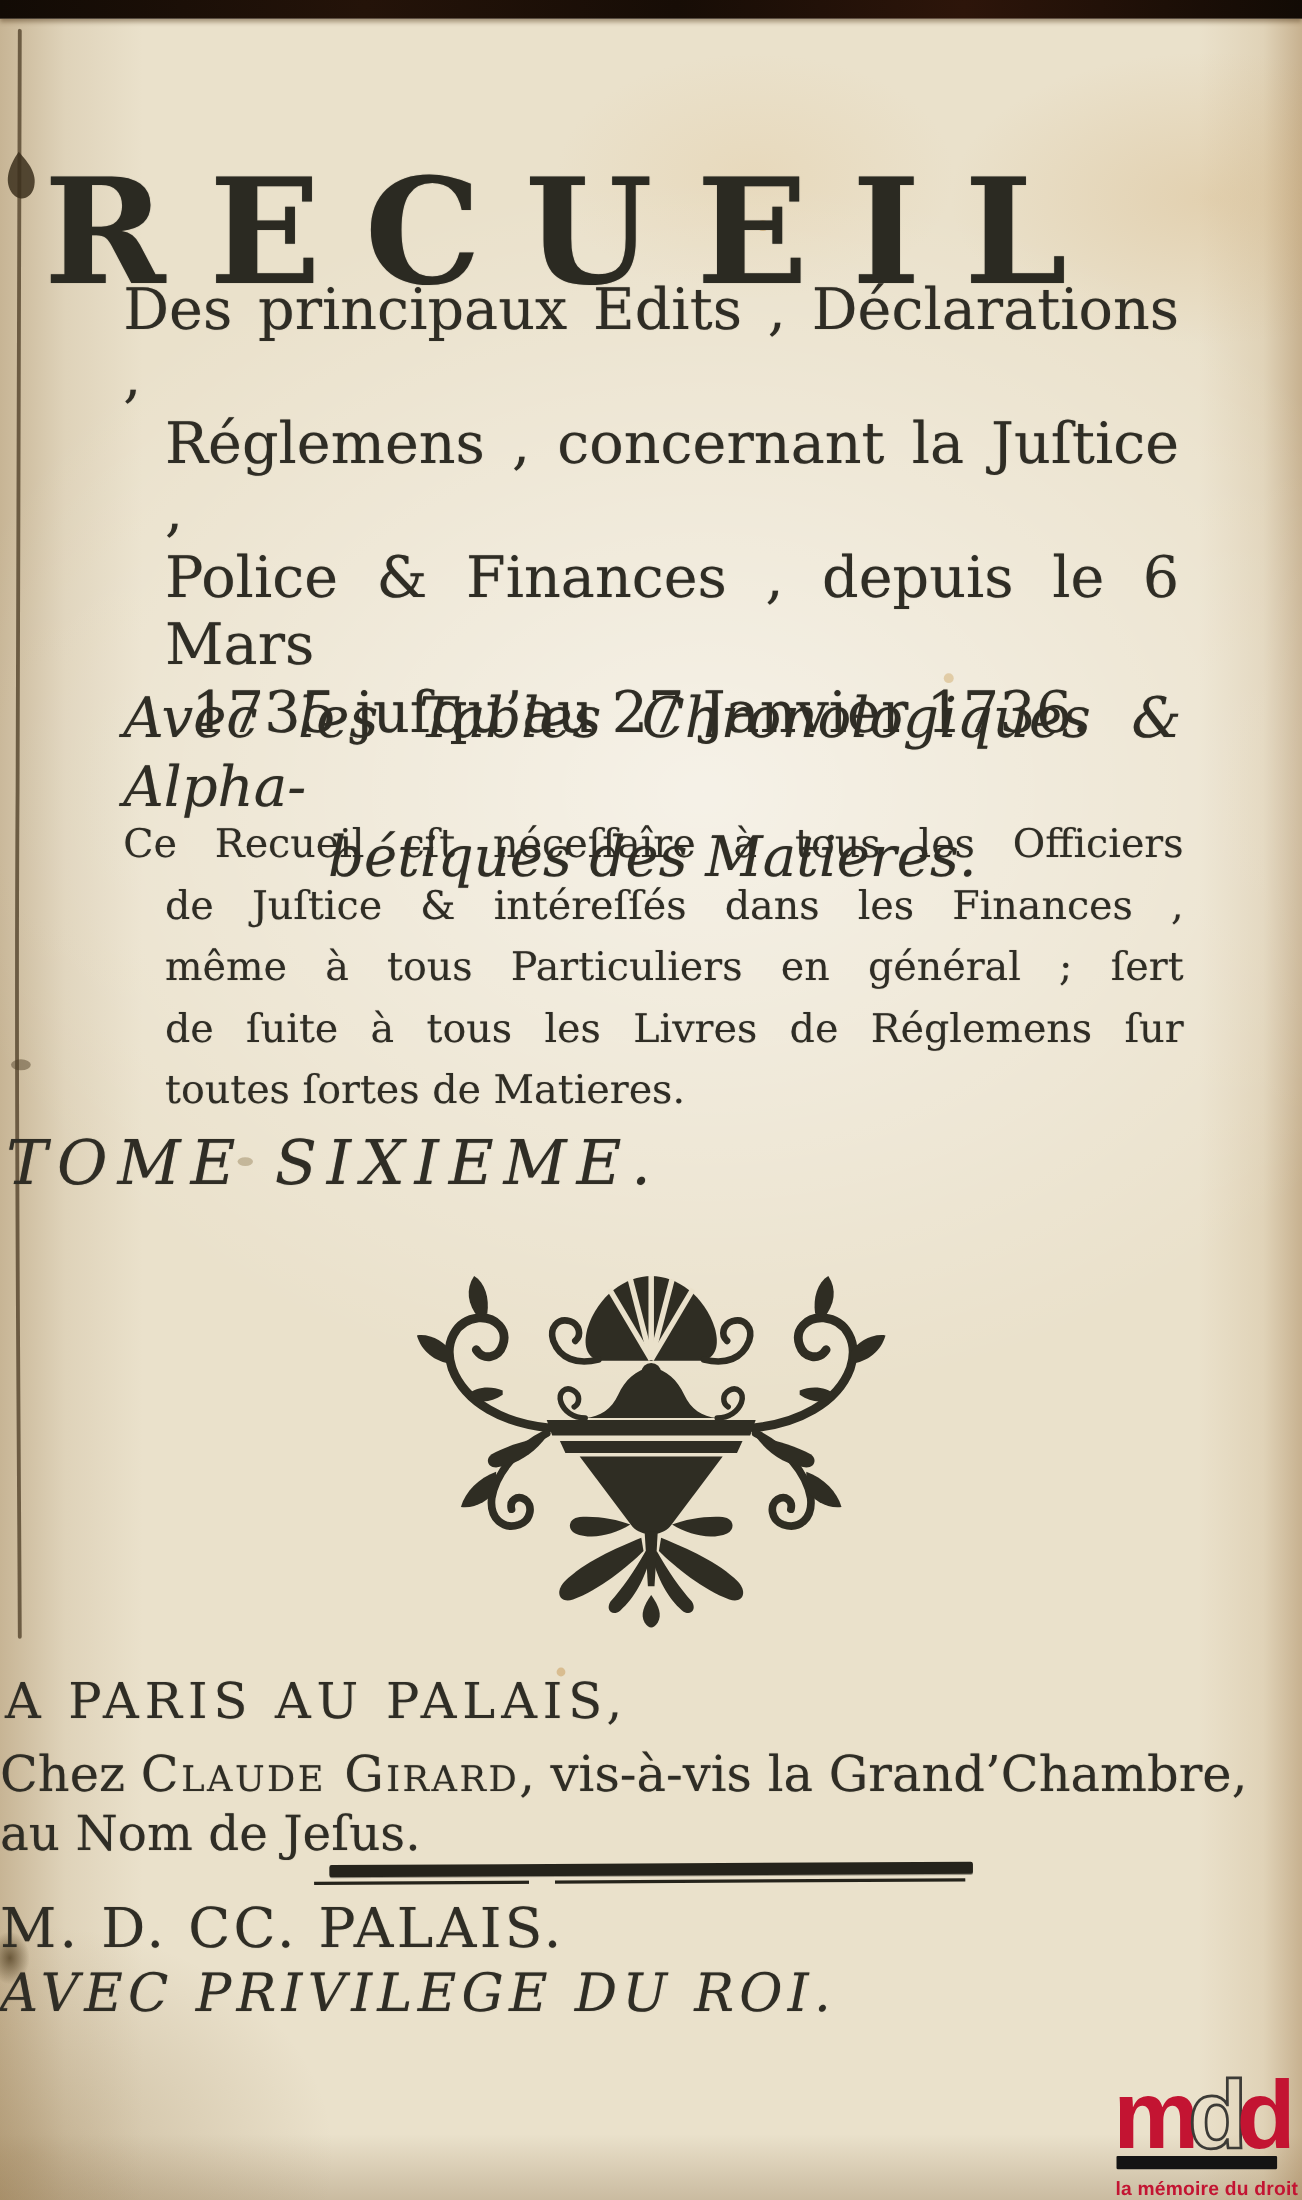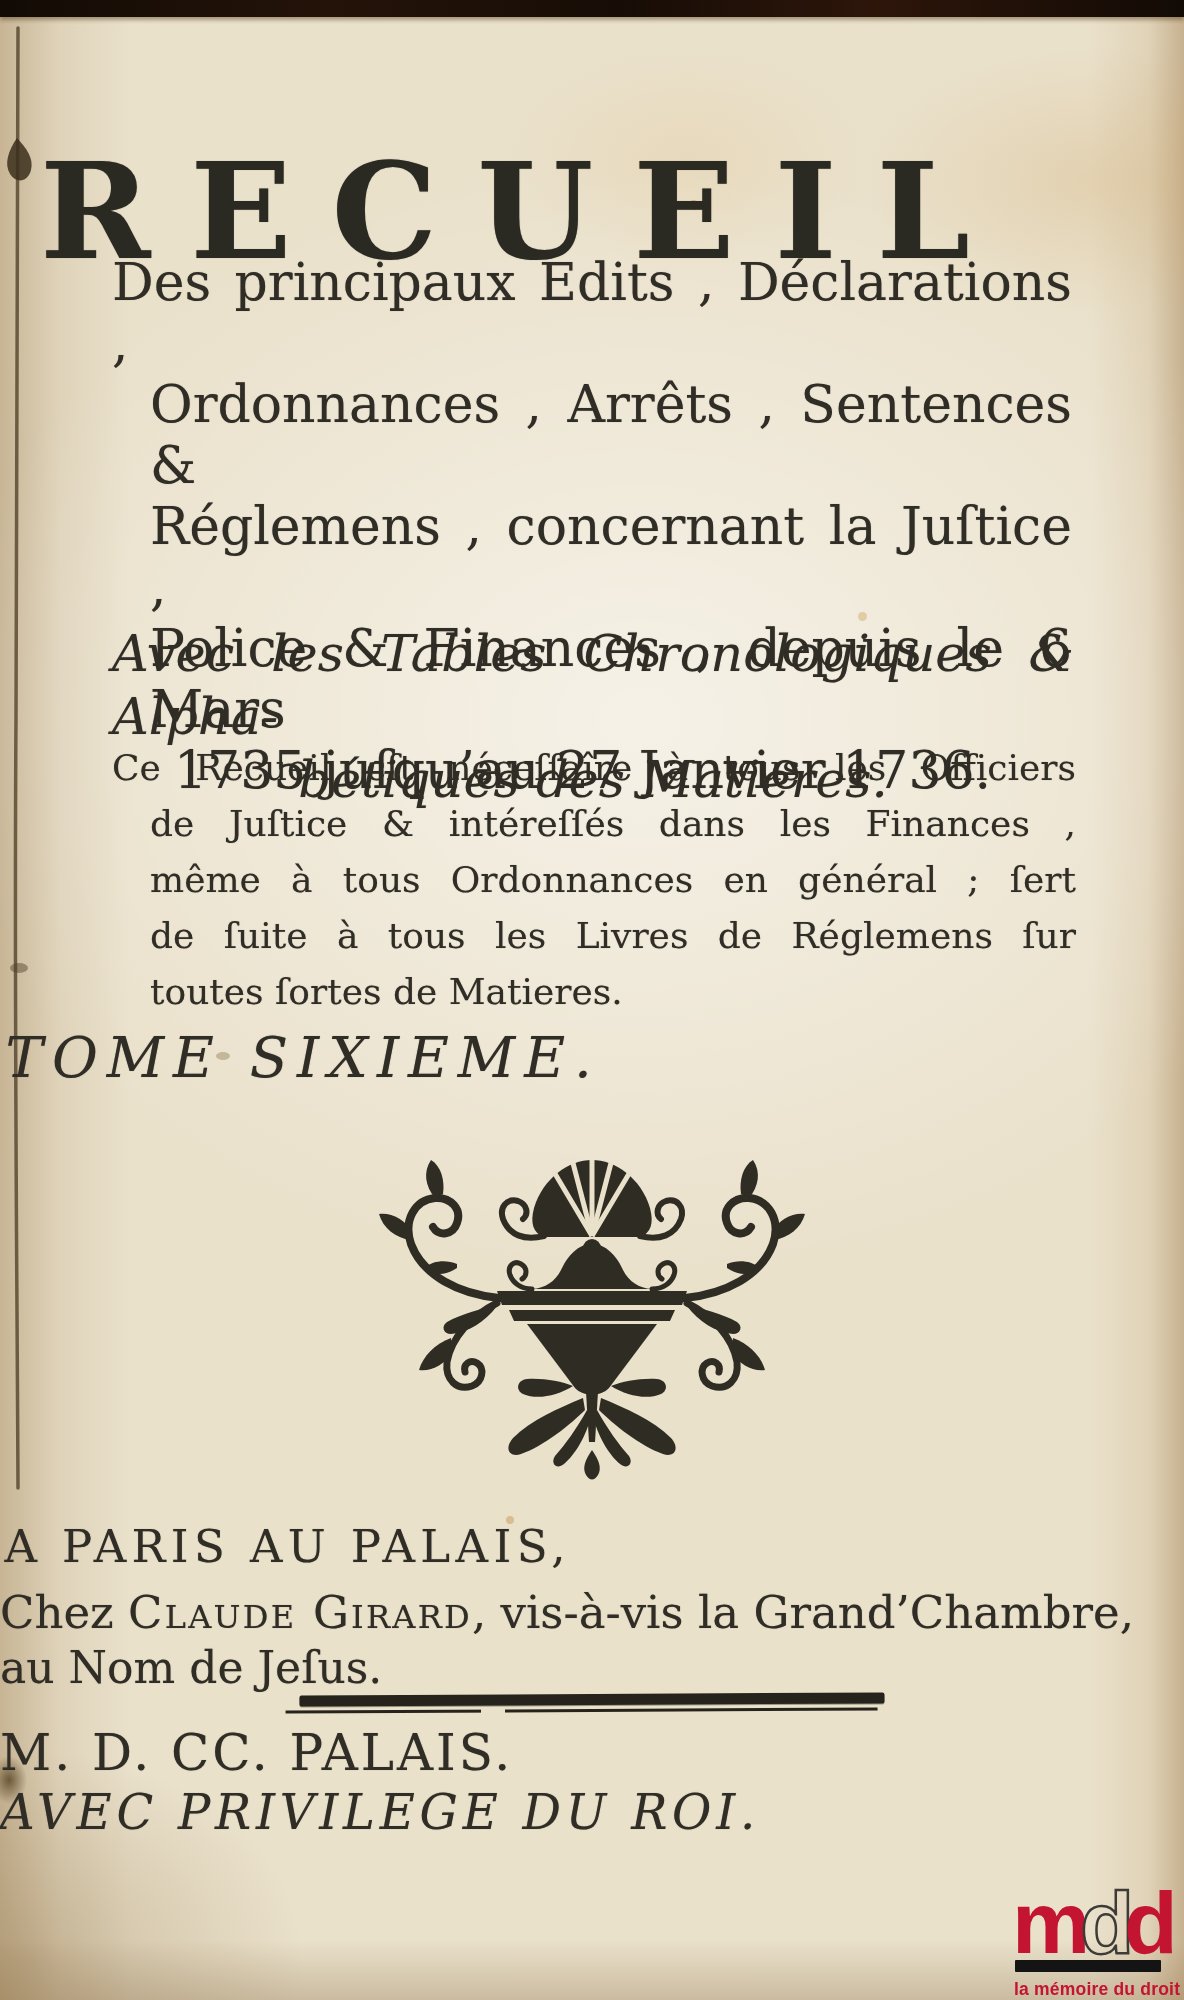--- a/index.html
+++ b/index.html
@@ -82,35 +82,34 @@
     <div class="stain s1"></div>
     <div class="stain s2"></div>
     <div class="stain s3"></div>
     <div class="stain s4"></div>
     <div class="stain s5"></div>
 
     <h1 class="txt title">RECUEIL</h1>
 
     <div class="block subtitle">
       <div class="ln j">Des principaux Edits , Déclarations ,</div>
-      <div class="ln j ind">Ordonnances , Arrêts , Sentences &amp;</div>
       <div class="ln j ind">Réglemens , concernant la Juſtice ,</div>
       <div class="ln j ind">Police &amp; Finances , depuis le 6 Mars</div>
       <div class="ln ind2">1735 juſqu’au 27 Janvier 1736.</div>
     </div>
 
     <div class="block tables">
       <div class="ln j">Avec les Tables Chronologiques &amp; Alpha-</div>
       <div class="ln" style="text-align:center;">bétiques des Matieres.</div>
     </div>
 
     <div class="block notice">
       <div class="ln j">Ce Recueil cſt néceſſaîre à tous les Officiers</div>
       <div class="ln j ind">de Juſtice &amp; intéreſſés dans les Finances ,</div>
-      <div class="ln j ind">même à tous Ordonnances en général ; ſert</div>
+      <div class="ln j ind">même à tous Particuliers en général ; ſert</div>
       <div class="ln j ind">de ſuite à tous les Livres de Réglemens ſur</div>
       <div class="ln ind">toutes ſortes de Matieres.</div>
     </div>
 
     <div class="txt tome">TOME SIXIEME.</div>
 
     <svg class="ornament" width="490" height="335" viewBox="0 0 490 335">
       <g fill="#2f2d23" stroke="none">
         <g id="wing">
           <path d="M152,150 C112,146 76,128 64,96 C56,72 68,52 88,50 C104,49 115,61 110,75 C106,87 92,89 86,79" fill="none" stroke="#2f2d23" stroke-width="8" stroke-linecap="round"></path>

